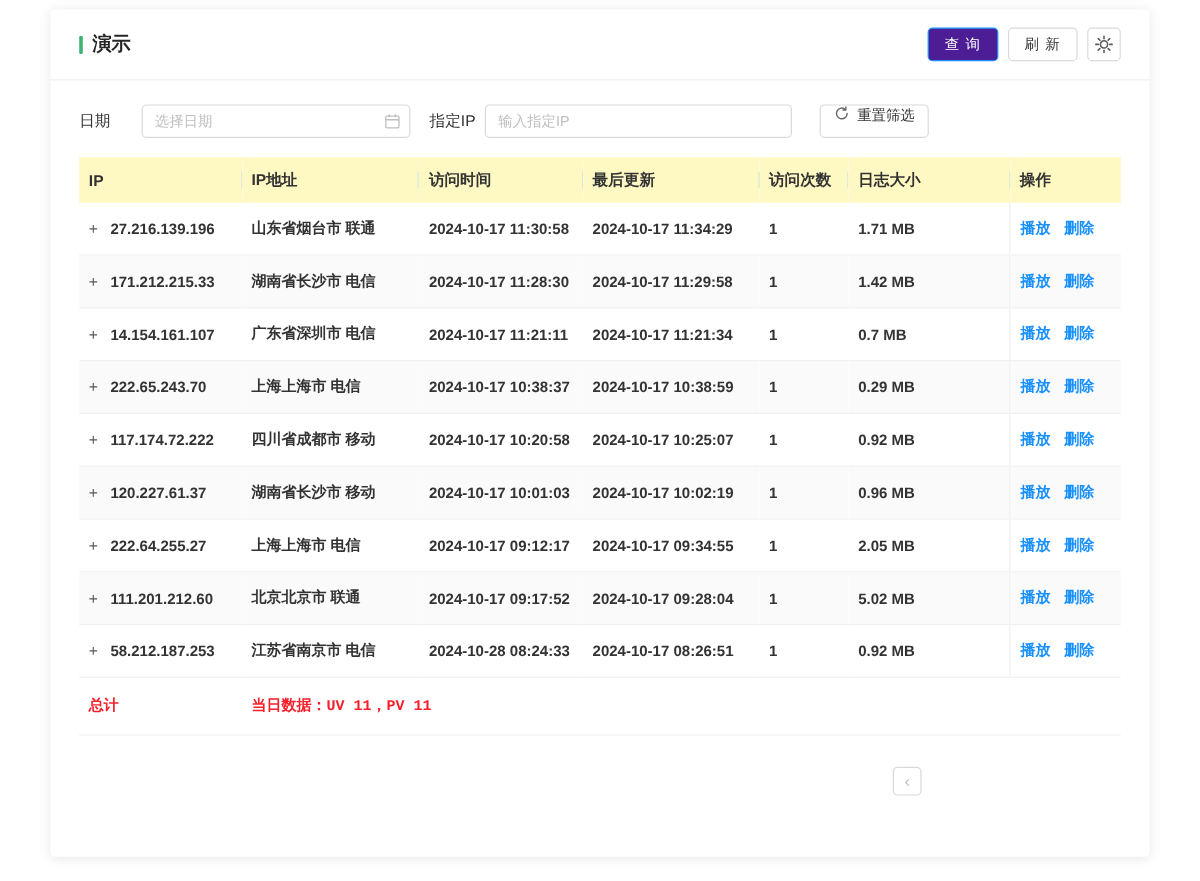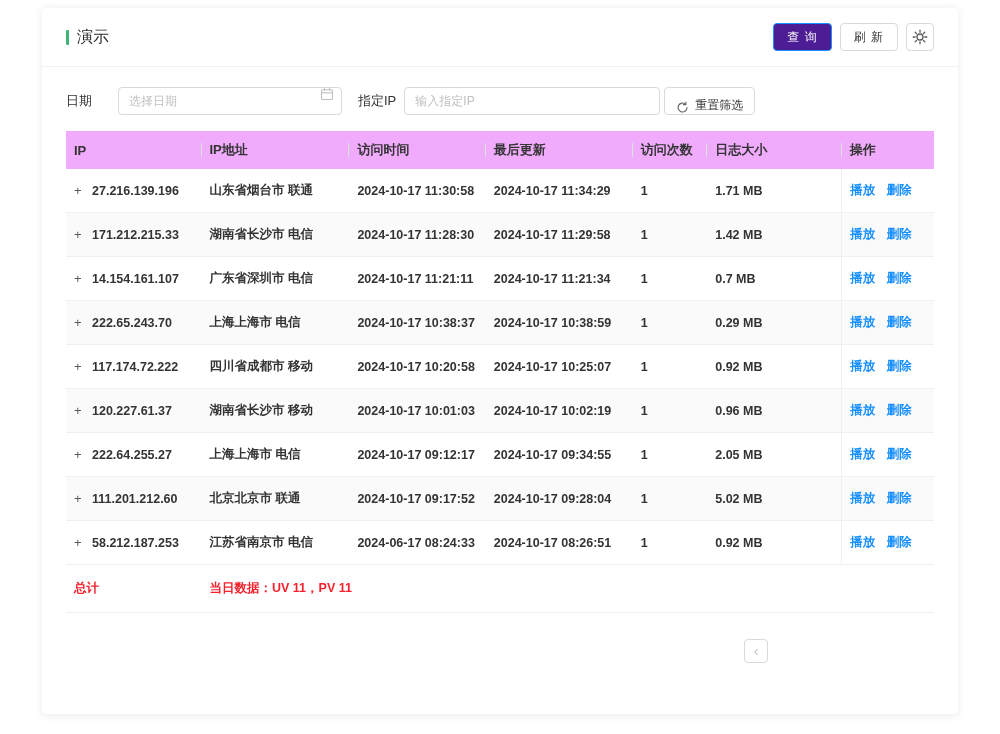--- a/index.html
+++ b/index.html
@@ -17,80 +17,80 @@
     min-height: 706px;
     padding-bottom: 40px;
   }
   
   .card-header {
     display: flex; align-items: center; justify-content: space-between;
     padding: 15px 24px; border-bottom: 1px solid #f0f0f0;
   }
   .title-wrap { display: flex; align-items: center; gap: 8px; }
   .accent-bar { width: 3px; height: 15px; background: #3eb575; border-radius: 1px; }
-  .page-title { font-size: 16px; font-weight: 400; color: #262626; }
+  .page-title { font-size: 16px; font-weight: 700; color: #262626; }
   .header-actions { display: flex; align-items: center; gap: 8px; }
   .btn {
     height: 28px; padding: 0 13px; font-size: 12px; border-radius: 4px;
     cursor: pointer; font-family: inherit; letter-spacing: 1px;
   }
   .btn-primary { background: #4c1d95; border: 1px solid #1890ff; color: #fff; }
   .btn-default { background: #fff; border: 1px solid #d9d9d9; color: #333; }
   .icon-btn {
     width: 28px; height: 28px; background: #fff; border: 1px solid #d9d9d9;
     border-radius: 4px; display: flex; align-items: center; justify-content: center;
     cursor: pointer; padding: 0;
   }
   
   .filter-bar {
     display: flex; align-items: center; padding: 20px 24px 16px; font-size: 13px;
   }
   .filter-label { color: #333; }
   .lbl-date { margin-right: 26px; font-family: Liberation Serif, serif; }
   .lbl-ip { margin-left: 16px; margin-right: 8px; }
-  .input-wrap { position: relative; display: inline-flex; align-items: flex-start; }
+  .input-wrap { position: relative; display: inline-flex; align-items: center; }
   .input-wrap input {
     width: 224px; height: 28px; border: 1px solid #d9d9d9; border-radius: 4px;
     padding: 0 28px 0 10px; font-size: 12px; color: #333; font-family: inherit;
     outline: none; background: #fff;
   }
   .input-wrap.no-icon input { padding-right: 10px; width: 256px; }
   input::placeholder { color: #bfbfbf; }
   .cal-icon { position: absolute; right: 8px; display: flex; }
   .reset-btn {
-    margin-left: 4px; height: 28px; background: #fff; border: 1px solid #d9d9d9;
+    margin-left: 23px; height: 28px; background: #fff; border: 1px solid #d9d9d9;
     border-radius: 4px; padding: 0 11px; font-size: 12px; color: #333;
-    display: inline-flex; align-items: flex-end; gap: 6px; cursor: pointer; font-family: inherit;
+    display: inline-flex; align-items: flex-start; gap: 6px; cursor: pointer; font-family: inherit;
   }
   
   .table-wrap { padding: 0 24px; }
   table { width: 100%; border-collapse: collapse; table-layout: fixed; }
   thead th {
-    background: #f0abfc; text-align: left; font-size: 13px; font-weight: 600;
+    background: #fef9c3; text-align: left; font-size: 13px; font-weight: 600;
     color: #333; padding: 10px 8px; position: relative; white-space: nowrap;
   }
   thead th:not(:last-child)::after {
     content: ""; position: absolute; right: 0; top: 50%; transform: translateY(-50%);
     width: 1px; height: 14px; background: #d6e6dc;
   }
   tbody td {
     padding: 13px 8px; border-bottom: 1px solid #f0f0f0; font-size: 12.5px;
     font-weight: 600; color: #333; white-space: nowrap; overflow: hidden;
   }
   tbody tr:nth-child(even) { background: #fafafa; }
   td.col-actions { border-left: 1px solid #f0f0f0; }
   .expand-icon {
     display: inline-block; width: 12px; margin-right: 6px; color: #595959;
     font-weight: 400; cursor: pointer; font-size: 13px;
   }
   .action-link { color: #1890ff; font-weight: 700; cursor: pointer; text-decoration: none; }
   .action-link + .action-link { margin-left: 8px; }
   tfoot td {
     padding: 15px 8px; border-bottom: 1px solid #f0f0f0; color: #f5222d;
-    font-weight: 700; font-size: 12.5px;
+    font-weight: 700; font-size: 12.5px; font-family: Liberation Mono, monospace;
   }
   
   .pagination { display: flex; justify-content: flex-end; padding: 26px 190px 0 0; }
   .page-prev {
     width: 24px; height: 24px; background: #fff; border: 1px solid #d9d9d9;
     border-radius: 4px; color: #bfbfbf; font-size: 14px; line-height: 1;
     display: flex; align-items: center; justify-content: center; cursor: pointer; padding: 0;
   }
 </style>
 </head>
@@ -283,21 +283,21 @@
     <td class="col-actions">
       <a class="action-link">播放</a>
       <a class="action-link">删除</a>
     </td>
   </tr>
             <tr>
     <td>
       <span class="expand-icon">+</span><span>58.212.187.253</span>
     </td>
     <td>江苏省南京市 电信</td>
-    <td>2024-06-17 08:24:33</td>
+    <td>2024-10-28 08:24:33</td>
     <td>2024-10-17 08:26:51</td>
     <td>1</td>
     <td>0.92 MB</td>
     <td class="col-actions">
       <a class="action-link">播放</a>
       <a class="action-link">删除</a>
     </td>
   </tr>
           </tbody>
         <tfoot>

